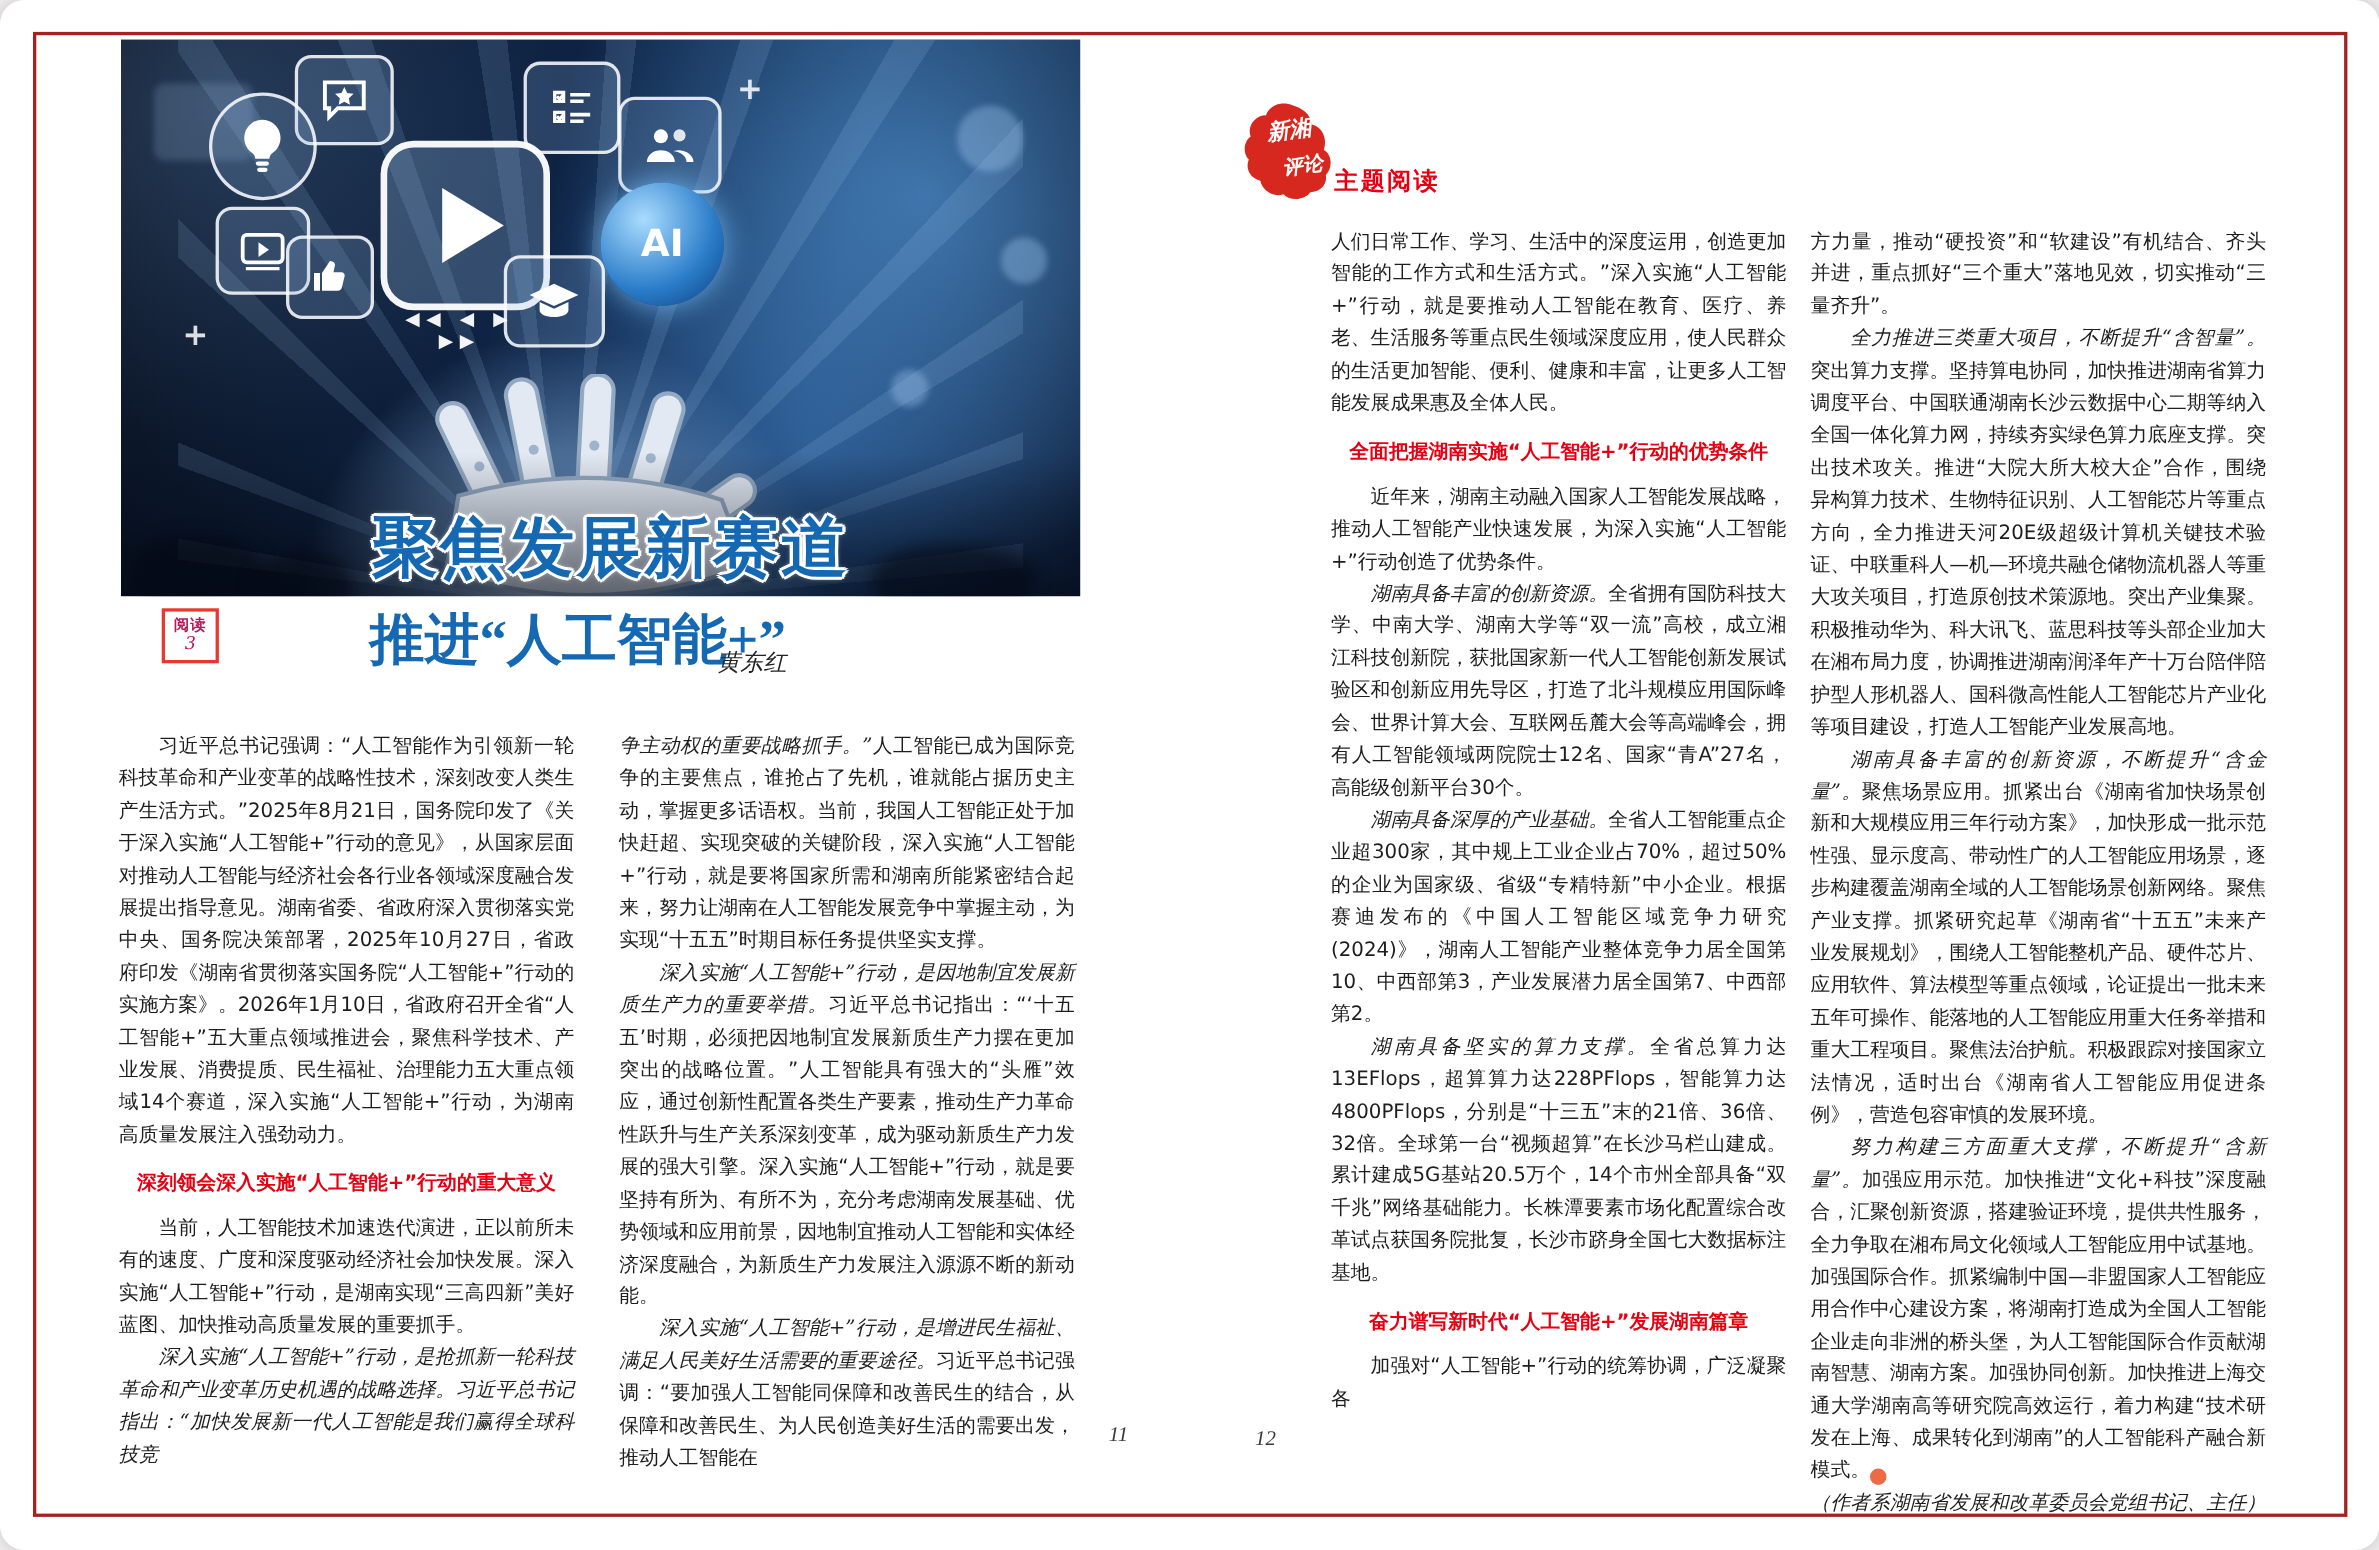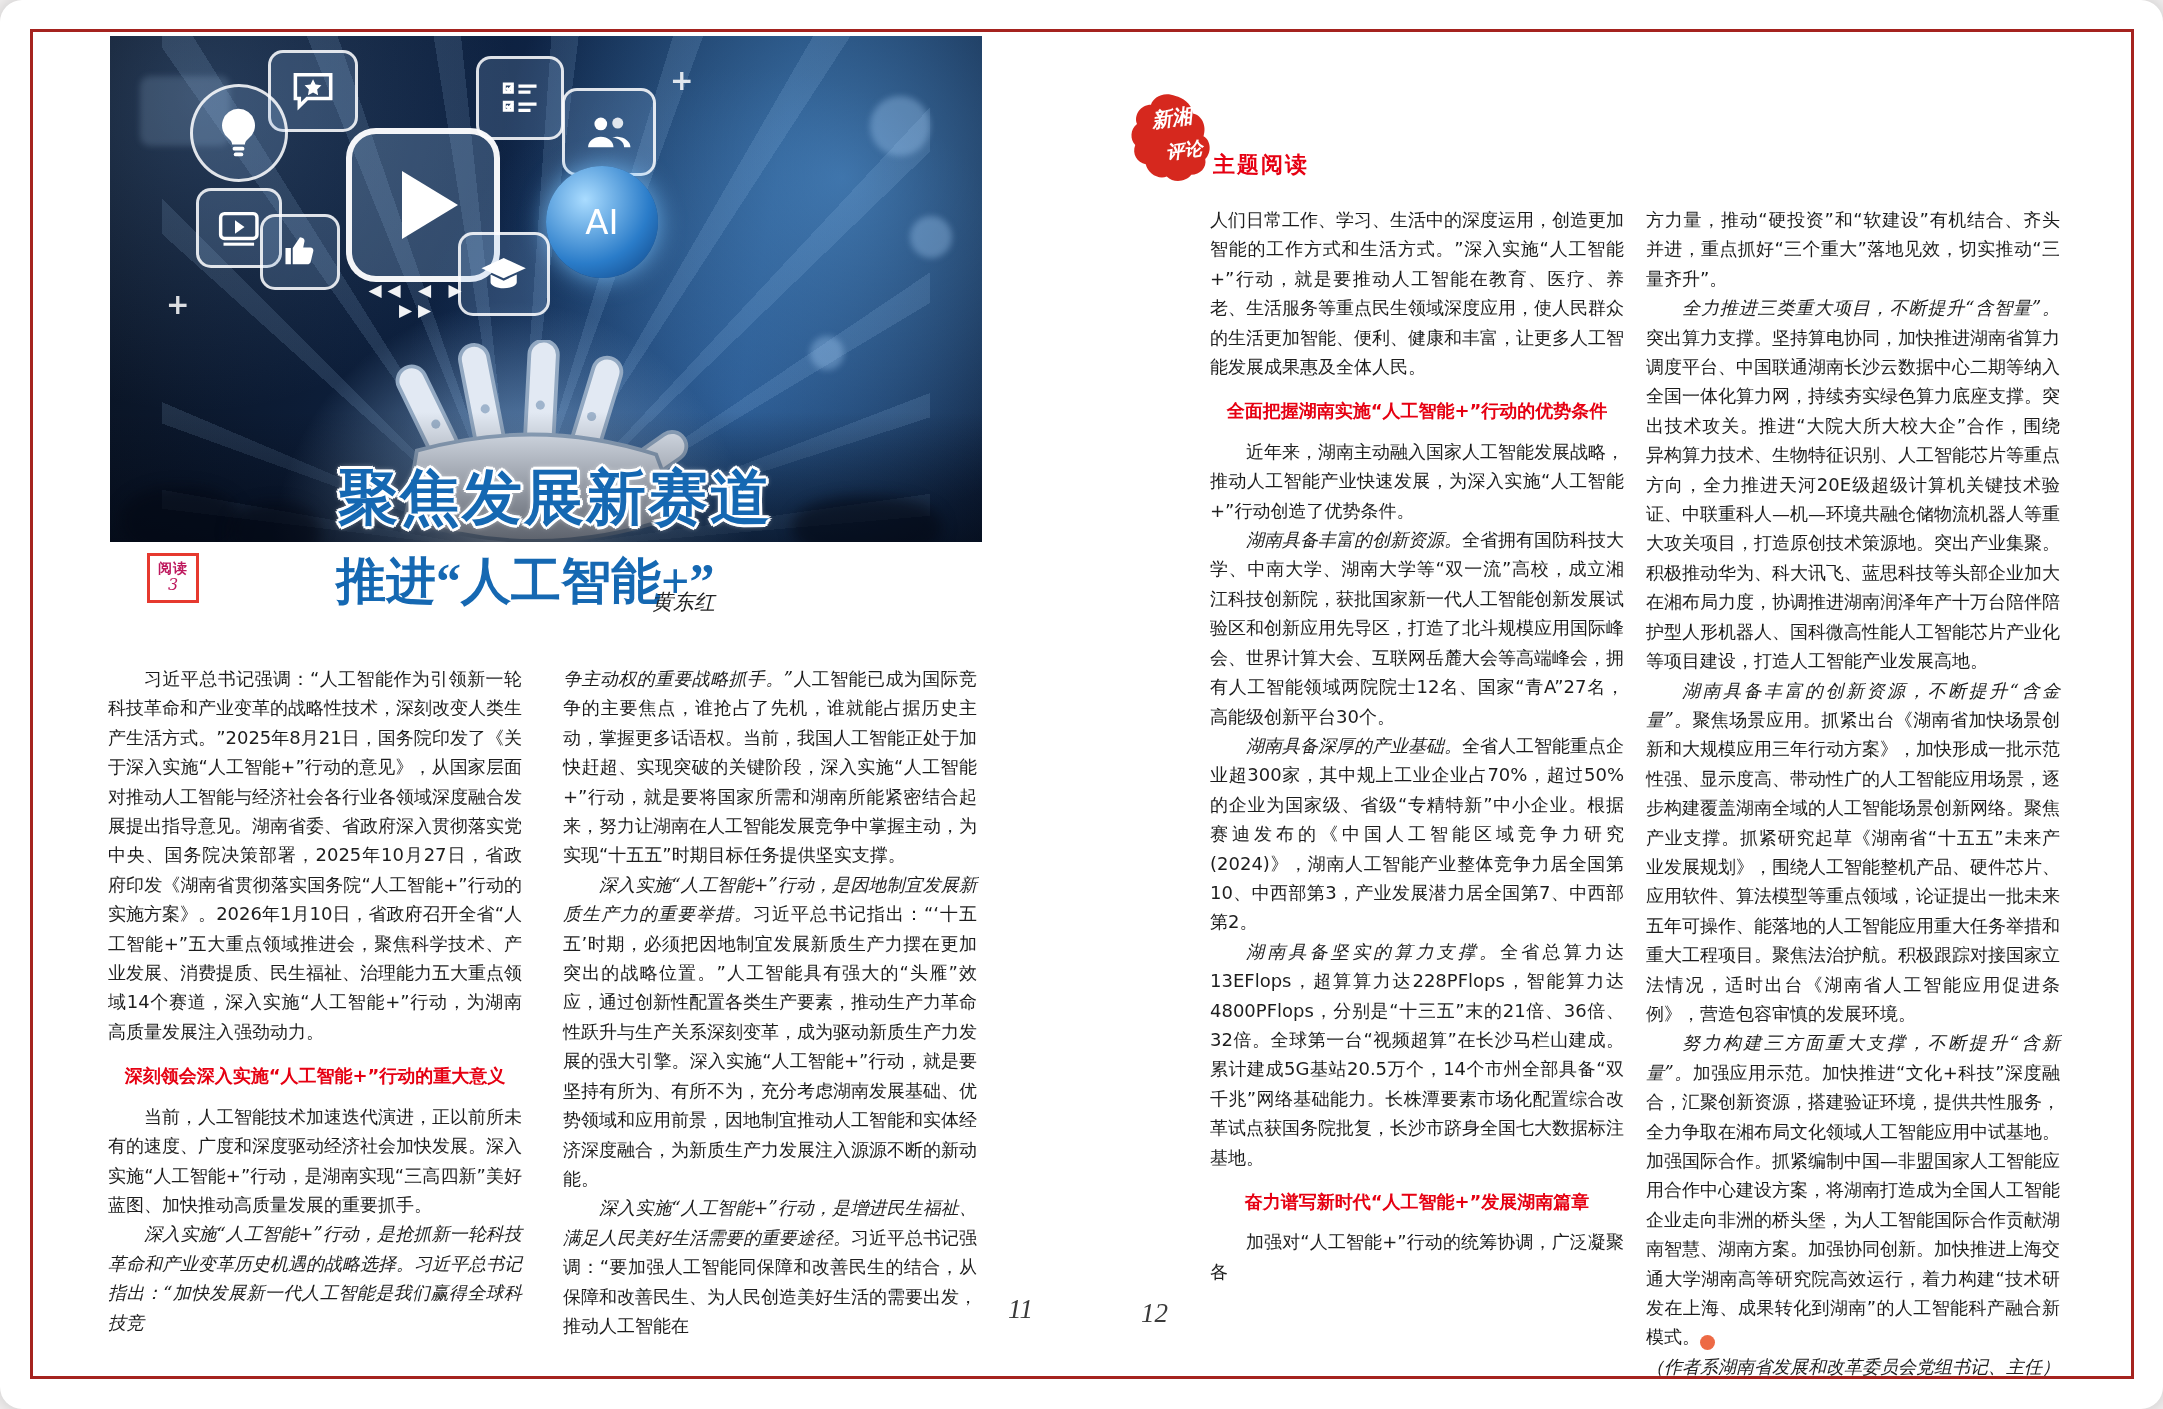--- a/index.html
+++ b/index.html
@@ -23,21 +23,21 @@
   .blob{position:absolute;background:rgba(4,9,20,.6);filter:blur(7px);border-radius:46%;}
   .t{position:absolute;display:flex;align-items:center;justify-content:center;
      border:3px solid rgba(255,255,255,.85);border-radius:15px;background:rgba(150,190,235,.20);}
   .t svg{width:62%;height:62%;}
   .play{position:absolute;display:flex;align-items:center;justify-content:center;
      border:6px solid rgba(255,255,255,.95);border-radius:30px;background:rgba(160,200,240,.25);}
   .tri{width:0;height:0;border-top:34px solid transparent;border-bottom:34px solid transparent;border-left:56px solid #fff;margin-left:14px;}
   .media{position:absolute;color:#fff;font-size:17px;letter-spacing:6px;text-align:center;opacity:.95;}
   .aihead{position:absolute;display:flex;align-items:center;justify-content:center;border-radius:50%;
      background:radial-gradient(circle at 35% 30%, #aadcff, #2a7cc9 60%, #0d3e7c);box-shadow:0 0 26px rgba(120,195,255,.8);
-     color:#fff;font-weight:normal;font-size:34px;font-family:"DejaVu Sans",sans-serif;}
+     color:#fff;font-weight:bold;font-size:34px;font-family:"DejaVu Sans",sans-serif;}
   .plus{position:absolute;color:rgba(255,255,255,.85);font-size:28px;font-weight:bold;}
   .hand{position:absolute;left:50%;bottom:-8px;transform:translateX(-52%);}
 
   
   .halo{text-shadow:3px 0 0 #fff,-3px 0 0 #fff,0 3px 0 #fff,0 -3px 0 #fff,2px 2px 0 #fff,-2px 2px 0 #fff,2px -2px 0 #fff,-2px -2px 0 #fff,0 0 6px #fff;}
   .title1{position:absolute;left:338px;top:458px;font-family:"DejaVu Serif",serif;font-weight:700;
      font-size:60px;letter-spacing:2px;color:#1568b2;}
   .title2{position:absolute;left:336px;top:548px;font-family:Liberation Serif, serif;font-weight:700;
      font-size:50px;letter-spacing:0px;color:#1568b2;}
   .author{position:absolute;left:652px;top:588px;font-family:"DejaVu Serif",serif;font-style:italic;font-size:21px;color:#222;}
@@ -53,21 +53,21 @@
   .redhead{margin:15px 0 11px;color:#e60012;font-weight:bold;text-align:center;text-indent:0;font-size:18px;}
   .note{text-align:right;}
   .endmark{display:inline-block;width:15px;height:15px;border-radius:50%;background:#ed6a45;vertical-align:-2px;
      text-align:center;line-height:15px;color:#fff;font-size:9px;}
   .endmark::after{content:"∩";}
 
   
   .mast{position:absolute;left:1130px;top:90px;}
   .secttl{position:absolute;left:1213px;top:150px;color:#e60012;font-weight:bold;font-size:22px;letter-spacing:2px;}
 
-  .pageno{position:absolute;font-family:"Liberation Serif",serif;font-style:italic;font-size:27px;color:#3a3a3a;}
+  .pageno{position:absolute;font-family:"Liberation Serif",serif;font-style:italic;font-size:19px;color:#3a3a3a;}
 </style>
 </head>
 <body>
 
 <div id="spread">
   <div class="sheet"></div>
   <div class="frame"></div>
 
   <div class="hero">
     <div class="rays"></div>

